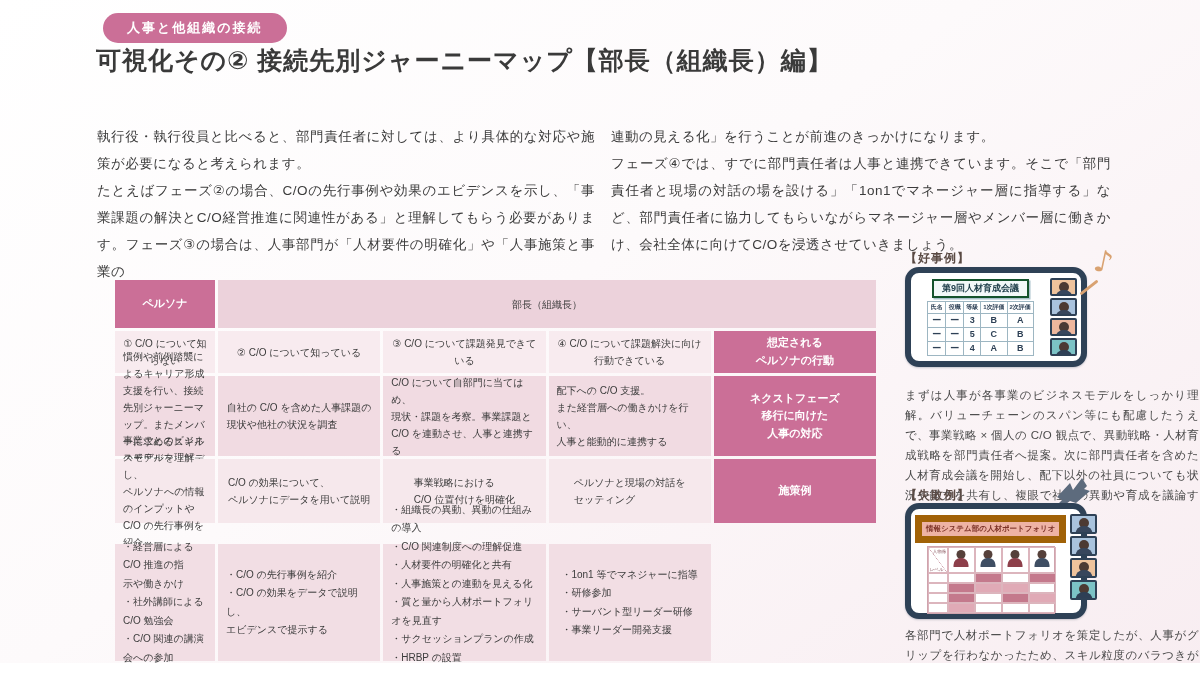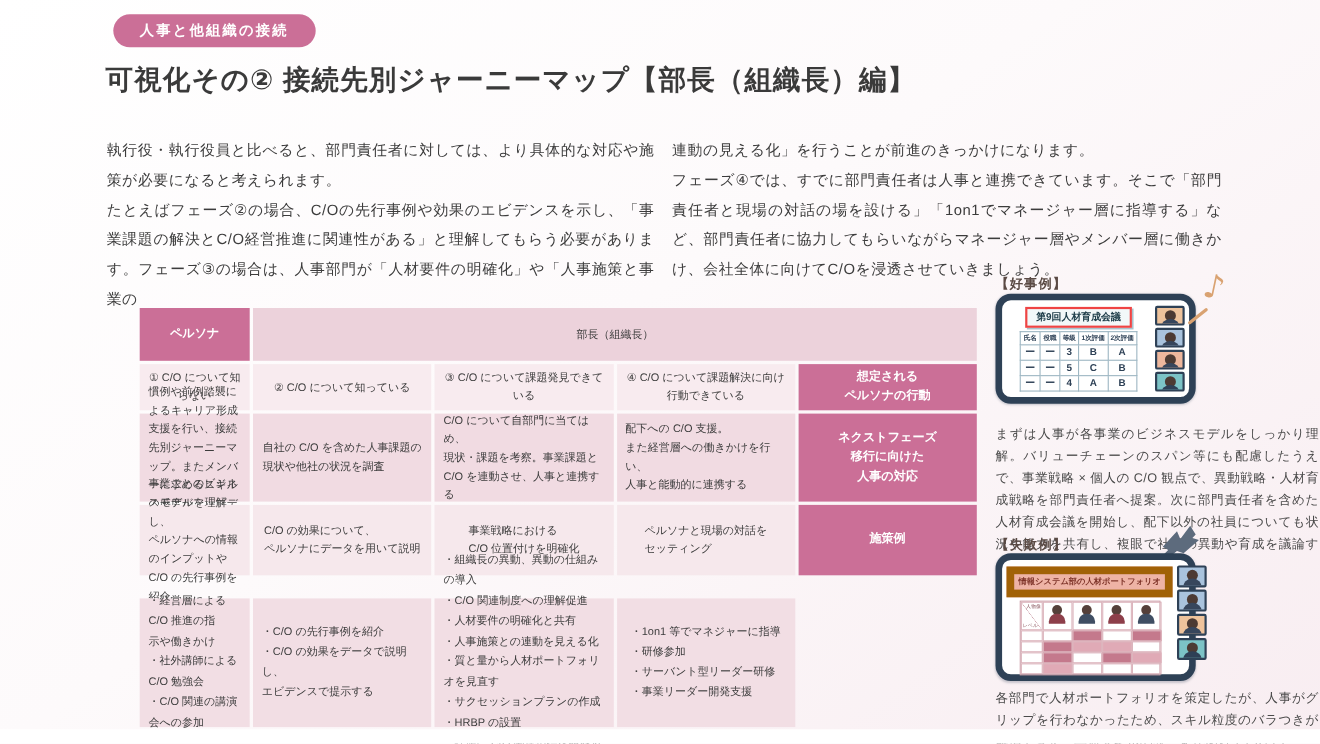--- a/index.html
+++ b/index.html
@@ -16,36 +16,36 @@
   .bottom-strip { position:absolute; left:0; bottom:0; width:1200px; height:13px; background:#ffffff; }
 
   
   .badge {
     position:absolute; left:103px; top:13px;
     background:#cb6f97; color:#ffffff;
     font-size:13px; font-weight:bold; letter-spacing:2px;
     padding:6px 24px; border-radius:20px;
   }
   .title {
-    position:absolute; left:96px; top:56px;
+    position:absolute; left:96px; top:44px;
     font-size:25px; font-weight:bold; color:#3a3a3a; letter-spacing:1px;
   }
 
   
   .intro-col {
     position:absolute; top:123px;
     font-size:13.5px; line-height:27px; text-align:justify;
     white-space:pre-line; color:#3c3c3c; letter-spacing:0.5px;
   }
   .intro-left { left:97px; width:498px; }
   .intro-right { left:611px; width:500px; }
 
   
   .jt {
-    position:absolute; left:103px; top:280px; width:785px;
+    position:absolute; left:91px; top:280px; width:785px;
     display:grid;
     grid-template-columns:100px 1fr 1fr 1fr 1fr;
     grid-template-rows:48px 42px 80px 64px 135px;
     gap:3px;
     padding-left:24px;
   }
   .lbl {
     background:#cb6f97; color:#ffffff;
     display:flex; align-items:center; justify-content:center;
     text-align:center; font-weight:bold; font-size:11px;
@@ -78,21 +78,21 @@
   .tablet {
     position:absolute; width:182px;
     border:6px solid #2e4156; border-radius:14px; background:#ffffff;
     box-shadow:0 1px 2px rgba(46,65,86,0.25);
   }
   .screen { display:flex; gap:4px; padding:5px 4px; height:100%; }
   .scr-left { flex:1; display:flex; flex-direction:column; align-items:center; }
 
   
   .gt-title {
-    border:2px solid #ef4444; background:#f2f8f9; color:#21404c;
+    border:2px solid #14532d; background:#f2f8f9; color:#21404c;
     font-size:9px; font-weight:bold; padding:1px 8px; margin:1px 0 3px;
     box-shadow:1.5px 1.5px 0 #a9c2cc; white-space:nowrap;
   }
   .gt-table { border-collapse:collapse; }
   .gt-table th {
     font-size:6px; font-weight:bold; color:#2e4156;
     border:1px solid #9db6c2; padding:1px 2px; white-space:nowrap;
   }
   .gt-table td {
     font-size:9px; font-weight:bold; color:#2e4156; text-align:center;

